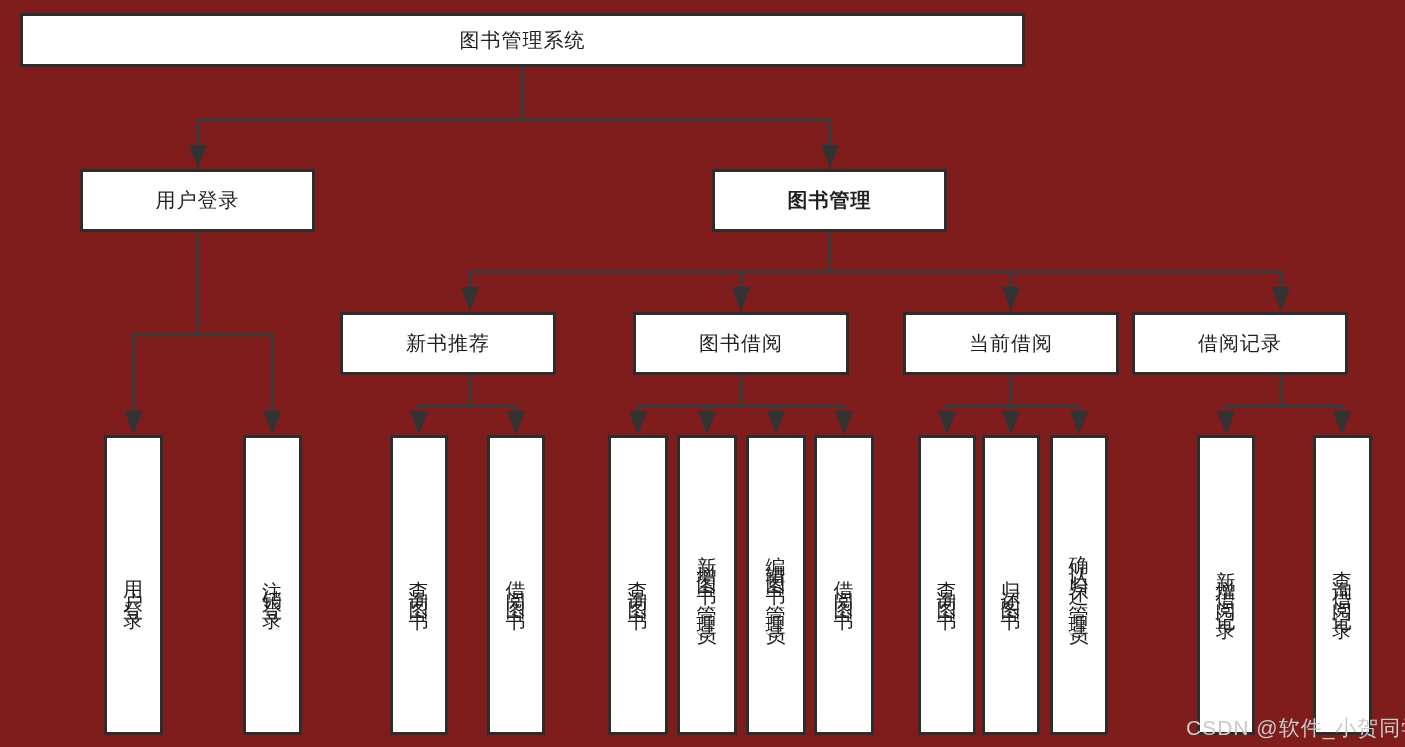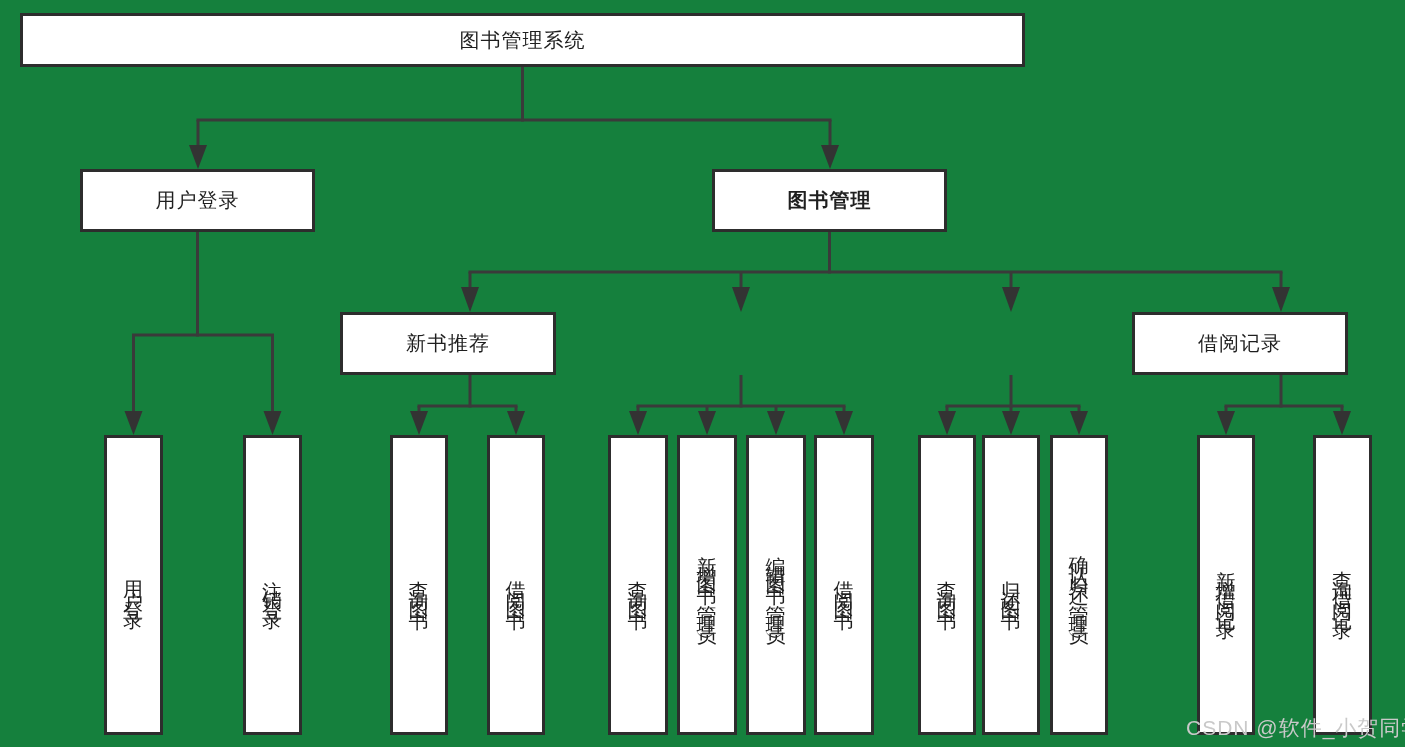--- a/index.html
+++ b/index.html
@@ -5,21 +5,21 @@
   html, body {
     margin: 0;
     padding: 0;
     background: #ffffff;
     font-family: "Liberation Sans", sans-serif;
   }
   #canvas {
     position: relative;
     width: 1405px;
     height: 747px;
-    background: #15803d;
+    background: #7f1d1d;
     overflow: hidden;
   }
   #connectors {
     position: absolute;
     left: 0;
     top: 0;
     width: 1405px;
     height: 747px;
     pointer-events: none;
   }
@@ -170,20 +170,26 @@
   <div class="node l2a">
     <span class="hlabel">用户登录</span>
   </div>
   <div class="node l2b">
     <span class="hlabel">图书管理</span>
   </div>
 
   <div class="node l3 l3a">
     <span class="hlabel">新书推荐</span>
   </div>
+  <div class="node l3 l3b">
+    <span class="hlabel">图书借阅</span>
+  </div>
+  <div class="node l3 l3c">
+    <span class="hlabel">当前借阅</span>
+  </div>
   <div class="node l3 l3d">
     <span class="hlabel">借阅记录</span>
   </div>
 
   <div class="node leaf lf-u1">
     <span class="vlabel">用户登录</span>
   </div>
   <div class="node leaf lf-u2">
     <span class="vlabel">注销登录</span>
   </div>

